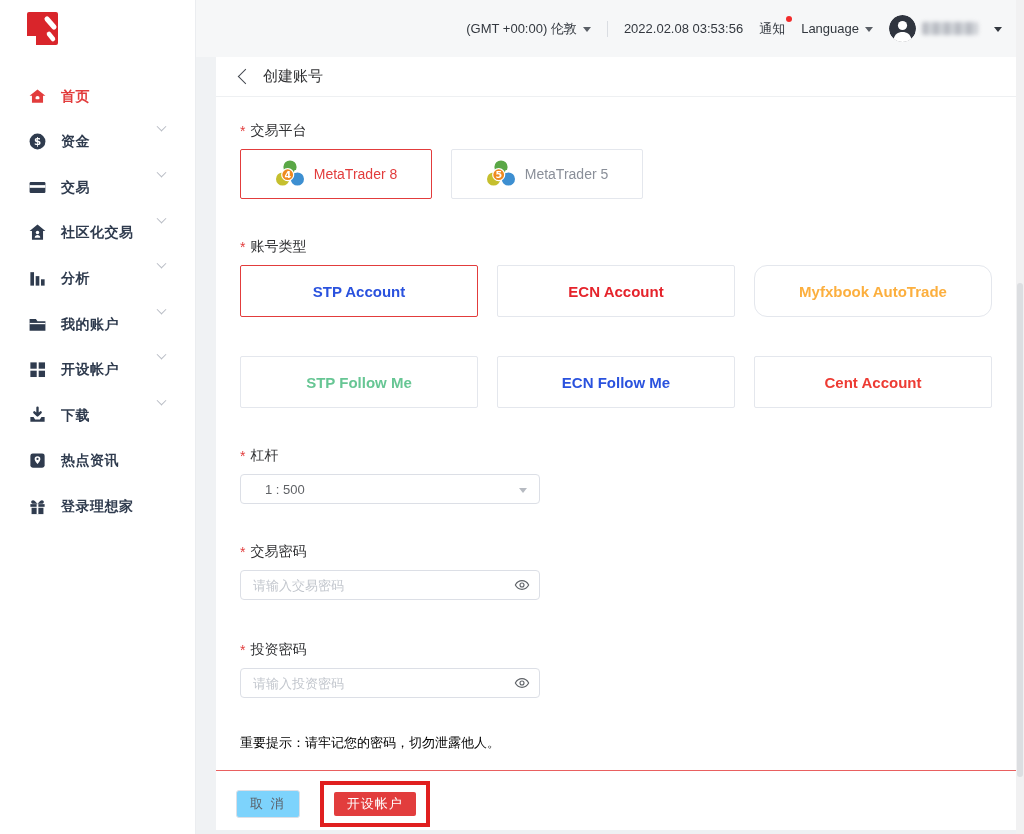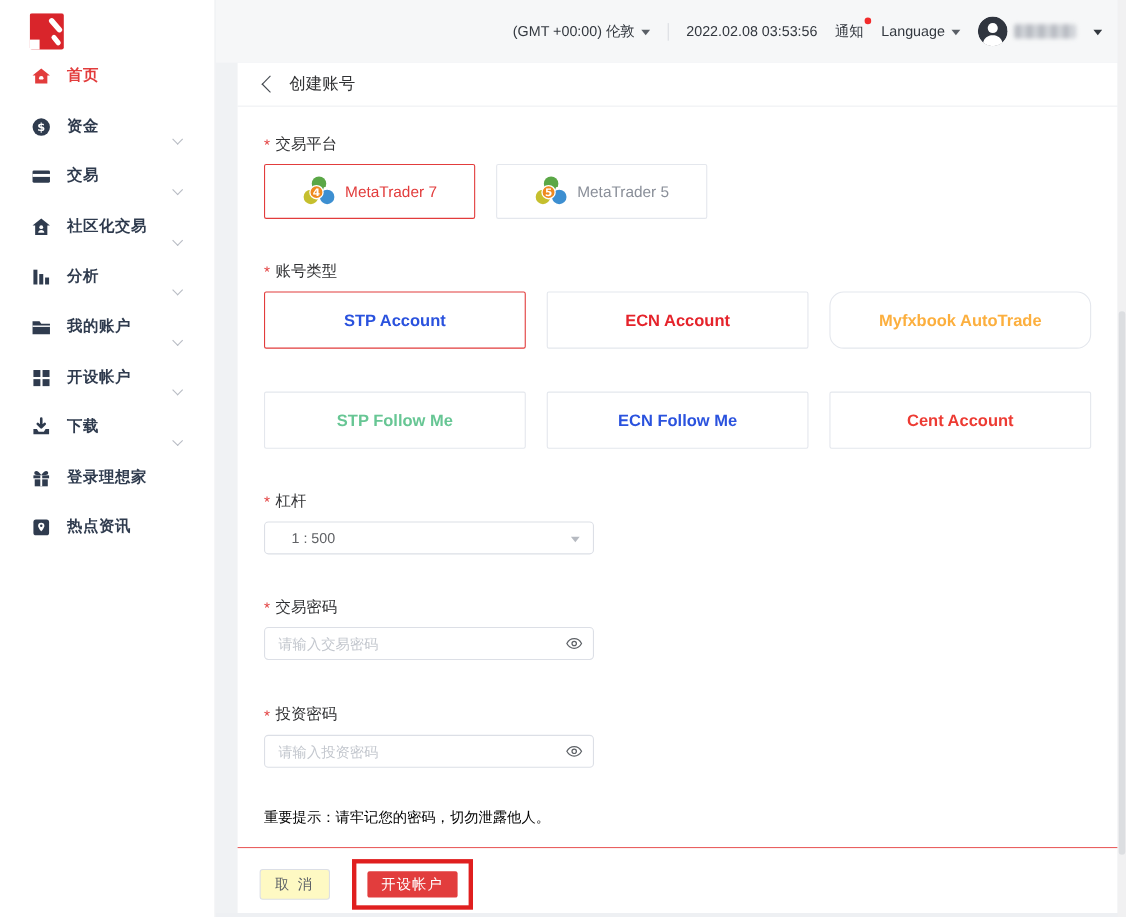--- a/index.html
+++ b/index.html
@@ -3,21 +3,21 @@
 <meta charset="utf-8">
 <style>
   * { margin:0; padding:0; box-sizing:border-box; }
   html,body { width:1024px; height:834px; font-family:"Liberation Sans","DejaVu Sans",sans-serif; background:#fff; overflow:hidden; }
   .stage { position:relative; width:1024px; height:834px; background:#f0f2f4; }
 
   
   .sidebar { position:absolute; left:0; top:0; width:196px; height:834px; background:#fff; border-right:1px solid #ebedf0; z-index:5; }
   .logo { position:absolute; left:27px; top:12px; width:33px; height:35px; }
   .nav { position:absolute; left:0; top:60px; width:100%; }
-  .nav-item { position:relative; height:45.6px; display:flex; align-items:flex-start; padding-left:28px; cursor:pointer; }
+  .nav-item { position:relative; height:45.6px; display:flex; align-items:flex-end; padding-left:28px; cursor:pointer; }
   .nav-item .nicon { width:19px; height:19px; margin-right:14px; display:flex; align-items:center; justify-content:center; }
   .nav-item .nlabel { font-size:14px; font-weight:700; color:#2f3b4e; letter-spacing:.5px; }
   .nav-item.active .nlabel { color:#e23c3c; }
   .chev { position:absolute; right:30px; top:50%; width:7px; height:7px; border-right:1.6px solid #b8bcc4; border-bottom:1.6px solid #b8bcc4; transform:translateY(-70%) rotate(45deg); }
 
   
   .topbar { position:absolute; left:196px; right:0; top:0; height:57px; background:#f6f7f8; display:flex; align-items:center; justify-content:flex-end; padding-right:22px; gap:16px; font-size:13px; color:#33383f; z-index:3; }
   .tb-group { display:flex; align-items:center; gap:6px; cursor:pointer; }
   .caret { width:0; height:0; border-left:4.5px solid transparent; border-right:4.5px solid transparent; border-top:5.5px solid #5a5f66; margin-top:2px; }
   .tb-divider { width:1px; height:16px; background:#dadde2; }
@@ -66,21 +66,21 @@
   .lbl-pass2 { margin-top:40px; }
   .pwd-wrap { position:relative; width:300px; margin-top:8px; }
   .pwd-input { width:300px; height:30px; border:1px solid #dcdfe6; border-radius:4px; padding:0 34px 0 12px; font-size:13px; color:#303133; outline:none; font-family:"Liberation Sans","DejaVu Sans",sans-serif; }
   .pwd-input::placeholder { color:#c3c7ce; }
   .eye { position:absolute; right:10px; top:7px; width:16px; height:16px; cursor:pointer; }
 
   .notice { margin-top:36px; font-size:13px; color:#000000; }
   .red-divider { height:1px; background:#e96060; margin:18px -24px 0 -24px; }
 
   .btn-row { display:flex; align-items:center; margin-top:10px; margin-left:-4px; }
-  .btn-cancel { height:28px; padding:0 13px; background:#fef9c3; border:1px solid #dcdfe6; border-radius:3px; font-size:13px; color:#5a5f66; cursor:pointer; font-family:inherit; letter-spacing:2px; }
+  .btn-cancel { height:28px; padding:0 13px; background:#7dd3fc; border:1px solid #dcdfe6; border-radius:3px; font-size:13px; color:#5a5f66; cursor:pointer; font-family:inherit; letter-spacing:2px; }
   .annotation { border:4px solid #e01f1f; padding:7px 10px; margin-left:20px; display:inline-block; }
   .btn-submit { height:24px; padding:0 13px; background:#e23d3d; border:none; border-radius:2px; font-size:13px; color:#fff; cursor:pointer; font-family:inherit; letter-spacing:1px; }
 
   .bottom-strip { position:absolute; left:196px; right:0; bottom:0; height:4px; background:#eef0f3; z-index:4; }
   .gutter-left { position:absolute; left:196px; top:57px; width:20px; bottom:0; background:#f0f2f4; z-index:1; }
 </style>
 </head>
 <body>
 
 <div class="stage">
@@ -185,38 +185,38 @@
               <path d="M3 14v6h18v-6h-4l-2 3h-6l-2-3H3z" fill="#2f3b4e"></path>
             </svg>
         </span>
         <span class="nlabel">下载</span>
         <span class="chev"></span>
       </div>
 
       <div class="nav-item">
         <span class="nicon">
           <svg width="19" height="19" viewBox="0 0 24 24">
+              <rect x="3" y="3" width="18" height="18" rx="3" fill="#2f3b4e"></rect>
+              <path d="M12 6.5a3.6 3.6 0 00-3.6 3.6c0 2.7 3.6 6.4 3.6 6.4s3.6-3.7 3.6-6.4A3.6 3.6 0 0012 6.5z" fill="#fff"></path>
+              <circle cx="12" cy="10" r="1.4" fill="#2f3b4e"></circle>
+            </svg>
+        </span>
+        <span class="nlabel">热点资讯</span>
+      </div>
+
+      <div class="nav-item">
+        <span class="nicon">
+          <svg width="19" height="19" viewBox="0 0 24 24">
               <rect x="3" y="9" width="18" height="3.4" fill="#2f3b4e"></rect>
               <rect x="4.5" y="13.6" width="15" height="8" fill="#2f3b4e"></rect>
               <rect x="10.9" y="9" width="2.2" height="12.6" fill="#fff"></rect>
               <path d="M7 8.6c-2 0-3-1-3-2.3S5 4 6.3 4c1.8 0 3.3 1.8 5.7 4.6H7zm10 0c2 0 3-1 3-2.3S18.9 4 17.7 4C15.9 4 14.4 5.8 12 8.6H17z" fill="#2f3b4e"></path>
             </svg>
         </span>
         <span class="nlabel">登录理想家</span>
-      </div>
-
-      <div class="nav-item">
-        <span class="nicon">
-          <svg width="19" height="19" viewBox="0 0 24 24">
-              <rect x="3" y="3" width="18" height="18" rx="3" fill="#2f3b4e"></rect>
-              <path d="M12 6.5a3.6 3.6 0 00-3.6 3.6c0 2.7 3.6 6.4 3.6 6.4s3.6-3.7 3.6-6.4A3.6 3.6 0 0012 6.5z" fill="#fff"></path>
-              <circle cx="12" cy="10" r="1.4" fill="#2f3b4e"></circle>
-            </svg>
-        </span>
-        <span class="nlabel">热点资讯</span>
       </div>
 
     </div>
   </div>
 
   <div class="topbar">
     <div class="tb-group">
       <span>(GMT +00:00) 伦敦</span>
       <span class="caret"></span>
     </div>
@@ -259,21 +259,21 @@
         <div class="plat-opt selected">
           <svg width="30" height="30" viewBox="0 0 30 30">
             <circle cx="15" cy="8" r="6.6" fill="#5aa746"></circle>
             <circle cx="7.6" cy="20" r="6.6" fill="#c5bf2e"></circle>
             <circle cx="22.4" cy="20" r="6.6" fill="#3d8fd1"></circle>
             <circle cx="15" cy="23.5" r="1.3" fill="#fff"></circle>
             <circle cx="20.5" cy="12.2" r="1.3" fill="#fff"></circle>
             <circle cx="12.7" cy="15.7" r="6" fill="#ef8a1f" stroke="#fff" stroke-width="1.2"></circle>
             <text x="12.7" y="19.4" text-anchor="middle" font-size="9.5" font-weight="bold" fill="#fff" font-family="DejaVu Sans,sans-serif">4</text>
           </svg>
-          <span class="pname">MetaTrader 7</span>
+          <span class="pname">MetaTrader 8</span>
         </div>
         <div class="plat-opt">
           <svg width="30" height="30" viewBox="0 0 30 30">
             <circle cx="15" cy="8" r="6.6" fill="#5aa746"></circle>
             <circle cx="7.6" cy="20" r="6.6" fill="#c5bf2e"></circle>
             <circle cx="22.4" cy="20" r="6.6" fill="#3d8fd1"></circle>
             <circle cx="15" cy="23.5" r="1.3" fill="#fff"></circle>
             <circle cx="20.5" cy="12.2" r="1.3" fill="#fff"></circle>
             <circle cx="12.7" cy="15.7" r="6" fill="#ef8a1f" stroke="#fff" stroke-width="1.2"></circle>
             <text x="12.7" y="19.4" text-anchor="middle" font-size="9.5" font-weight="bold" fill="#fff" font-family="DejaVu Sans,sans-serif">5</text>

